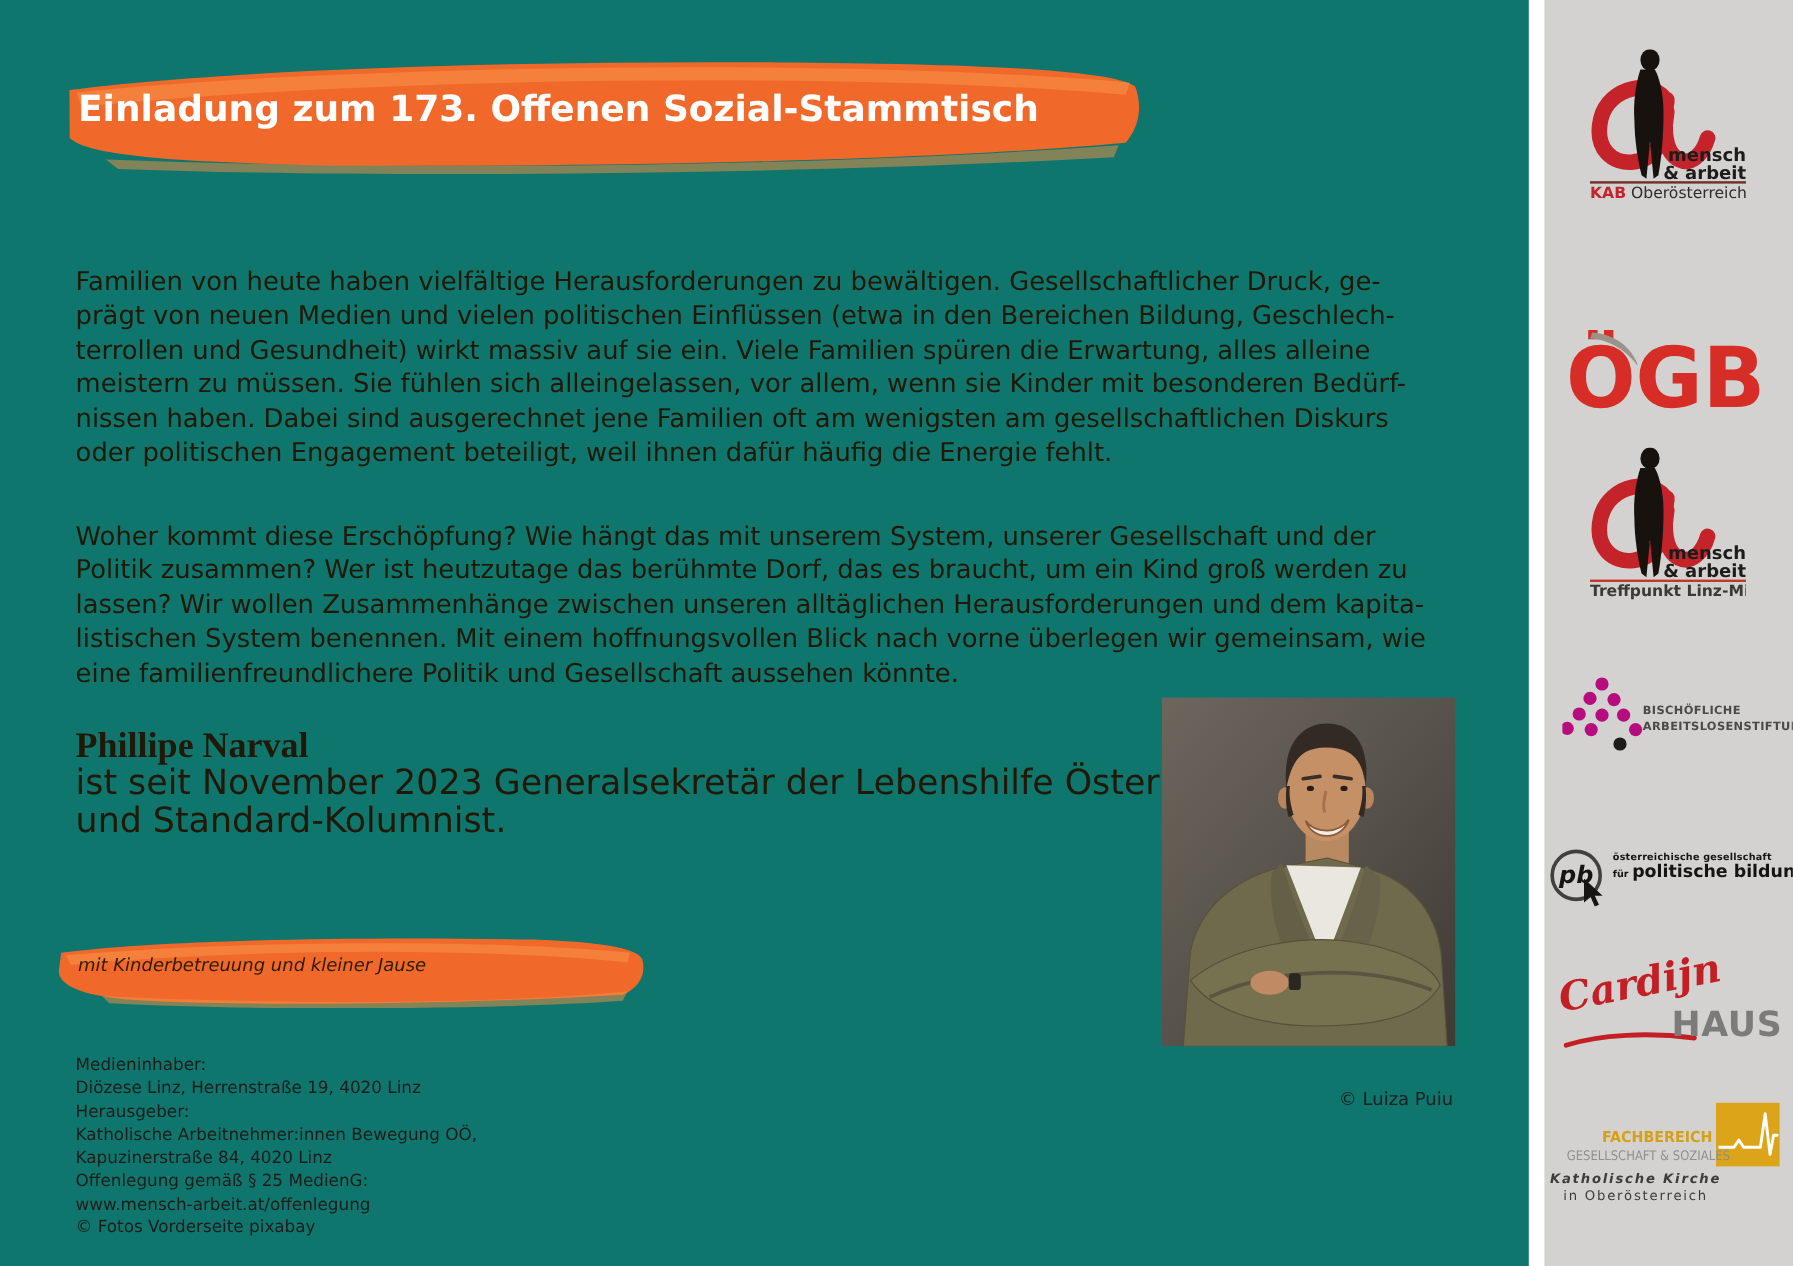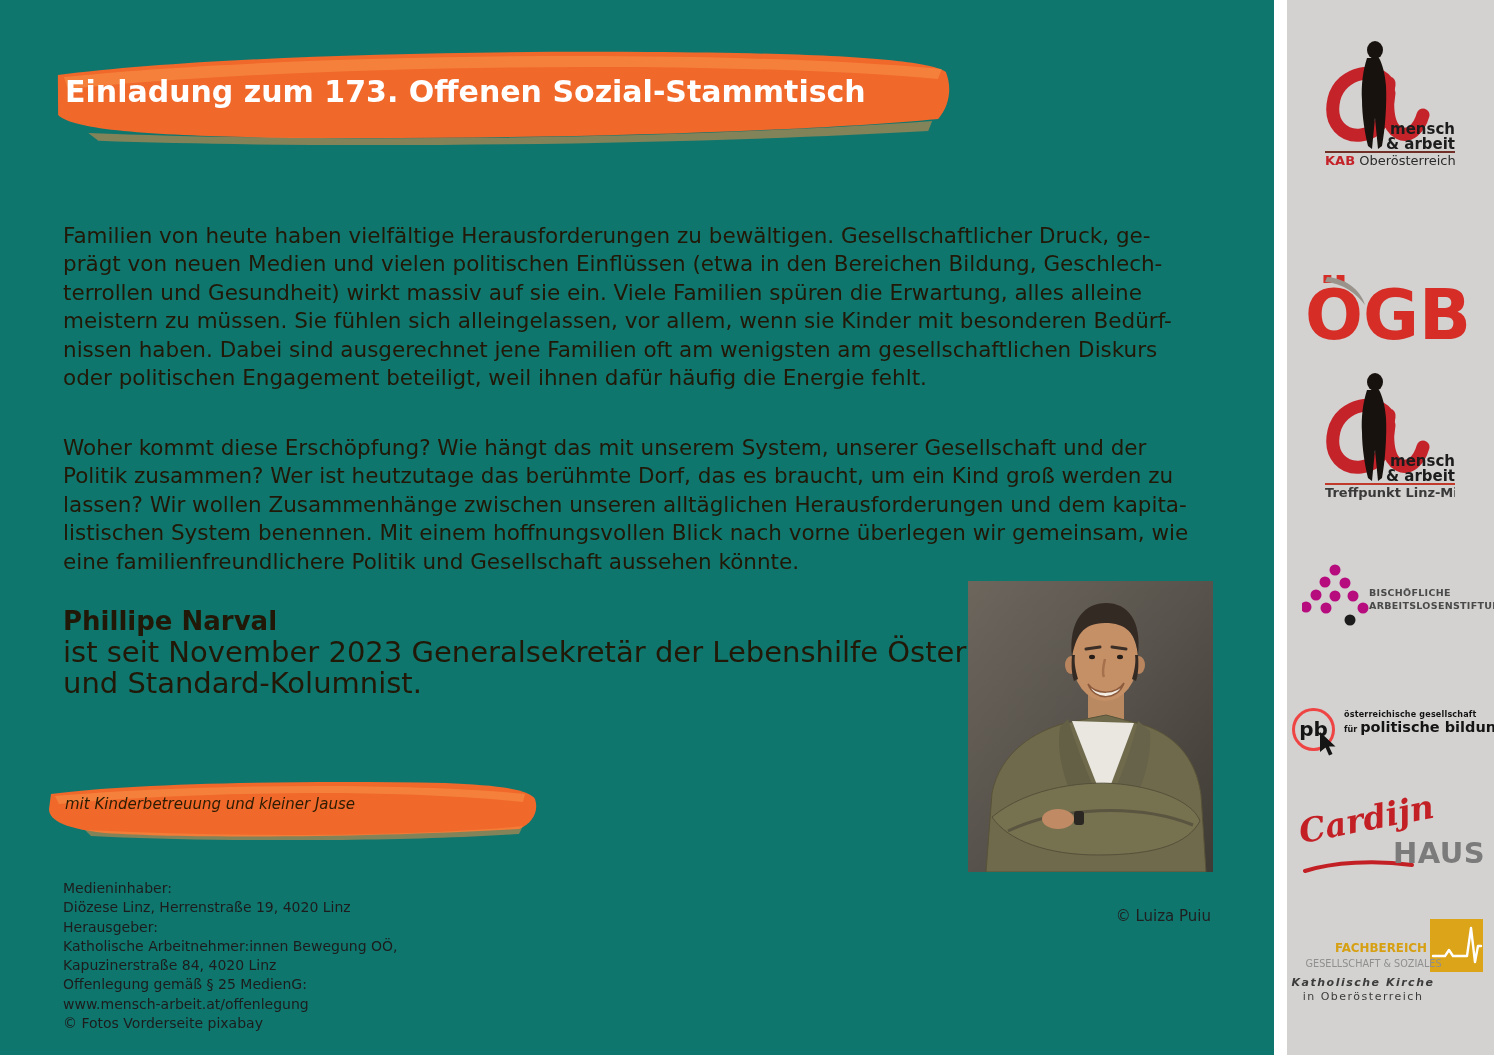--- a/index.html
+++ b/index.html
@@ -10,39 +10,39 @@
   .banner{position:absolute;left:48px;top:40px;width:908px;height:108px;}
   .banner svg{position:absolute;left:0;top:0;width:100%;height:100%;transform:rotate(-0.4deg);}
   .banner h1{position:absolute;left:17px;top:34px;margin:0;font-size:30px;font-weight:bold;color:#ffffff;letter-spacing:0px;white-space:nowrap;}
 
   .lines{white-space:pre-line;}
   .para{position:absolute;left:63px;width:1160px;font-size:21.5px;line-height:28.4px;color:#211807;}
   .p1{top:222px;}
   .p2{top:434px;}
 
   .speaker{position:absolute;left:63px;top:606px;color:#211807;}
-  .speaker-name{font-size:26px;font-weight:bold;line-height:31px;}
+  .speaker-name{font-size:30px;font-weight:bold;line-height:31px;font-family:Liberation Serif, serif;}
   .speaker-bio{font-size:29px;line-height:31px;}
 
   .note{position:absolute;left:45px;top:776px;width:494px;height:64px;}
   .note svg{position:absolute;left:0;top:0;width:100%;height:100%;}
   .note span{position:absolute;left:20px;top:19px;font-size:15px;color:#2b1c03;white-space:nowrap;font-style:italic;}
 
   .imprint{position:absolute;left:63px;top:879px;font-size:14px;line-height:19.3px;color:#1c1c1c;}
 
   .photo{position:absolute;left:968px;top:581px;width:245px;height:291px;overflow:hidden;}
   .photo svg{display:block;}
   .credit{position:absolute;left:968px;top:879px;width:243px;text-align:right;font-size:15px;color:#1f1f1f;margin-top:28px;}
 
   
   .sidebar{position:absolute;left:1274px;top:0;width:220px;height:1055px;background:#ffffff;}
   .sidebar-inner{position:absolute;left:13px;top:0;width:207px;height:1055px;background:#d3d2d0;}
   .logo{position:absolute;}
 
-  .pb-circle{position:absolute;left:0;top:8px;width:37px;height:37px;border:3px solid #ef4444;border-radius:50%;text-align:center;}
+  .pb-circle{position:absolute;left:0;top:8px;width:37px;height:37px;border:3px solid #404040;border-radius:50%;text-align:center;font-style:italic;}
   .pb-circle span{font-size:20px;font-weight:bold;line-height:36px;color:#151515;}
   .pb-cursor{position:absolute;left:25px;top:32px;}
   .pb-texts{position:absolute;left:52px;top:10px;white-space:nowrap;color:#141414;}
   .pb-small{font-size:8px;font-weight:bold;letter-spacing:0.2px;}
   .pb-row{display:flex;align-items:baseline;gap:3px;}
   .pb-fuer{font-size:8px;font-weight:bold;}
   .pb-main{font-size:14.5px;font-weight:bold;}
 
   .blst-text{position:absolute;left:82px;top:28px;font-size:9.5px;font-weight:bold;line-height:13px;color:#4a4a4a;letter-spacing:0.3px;}
 

